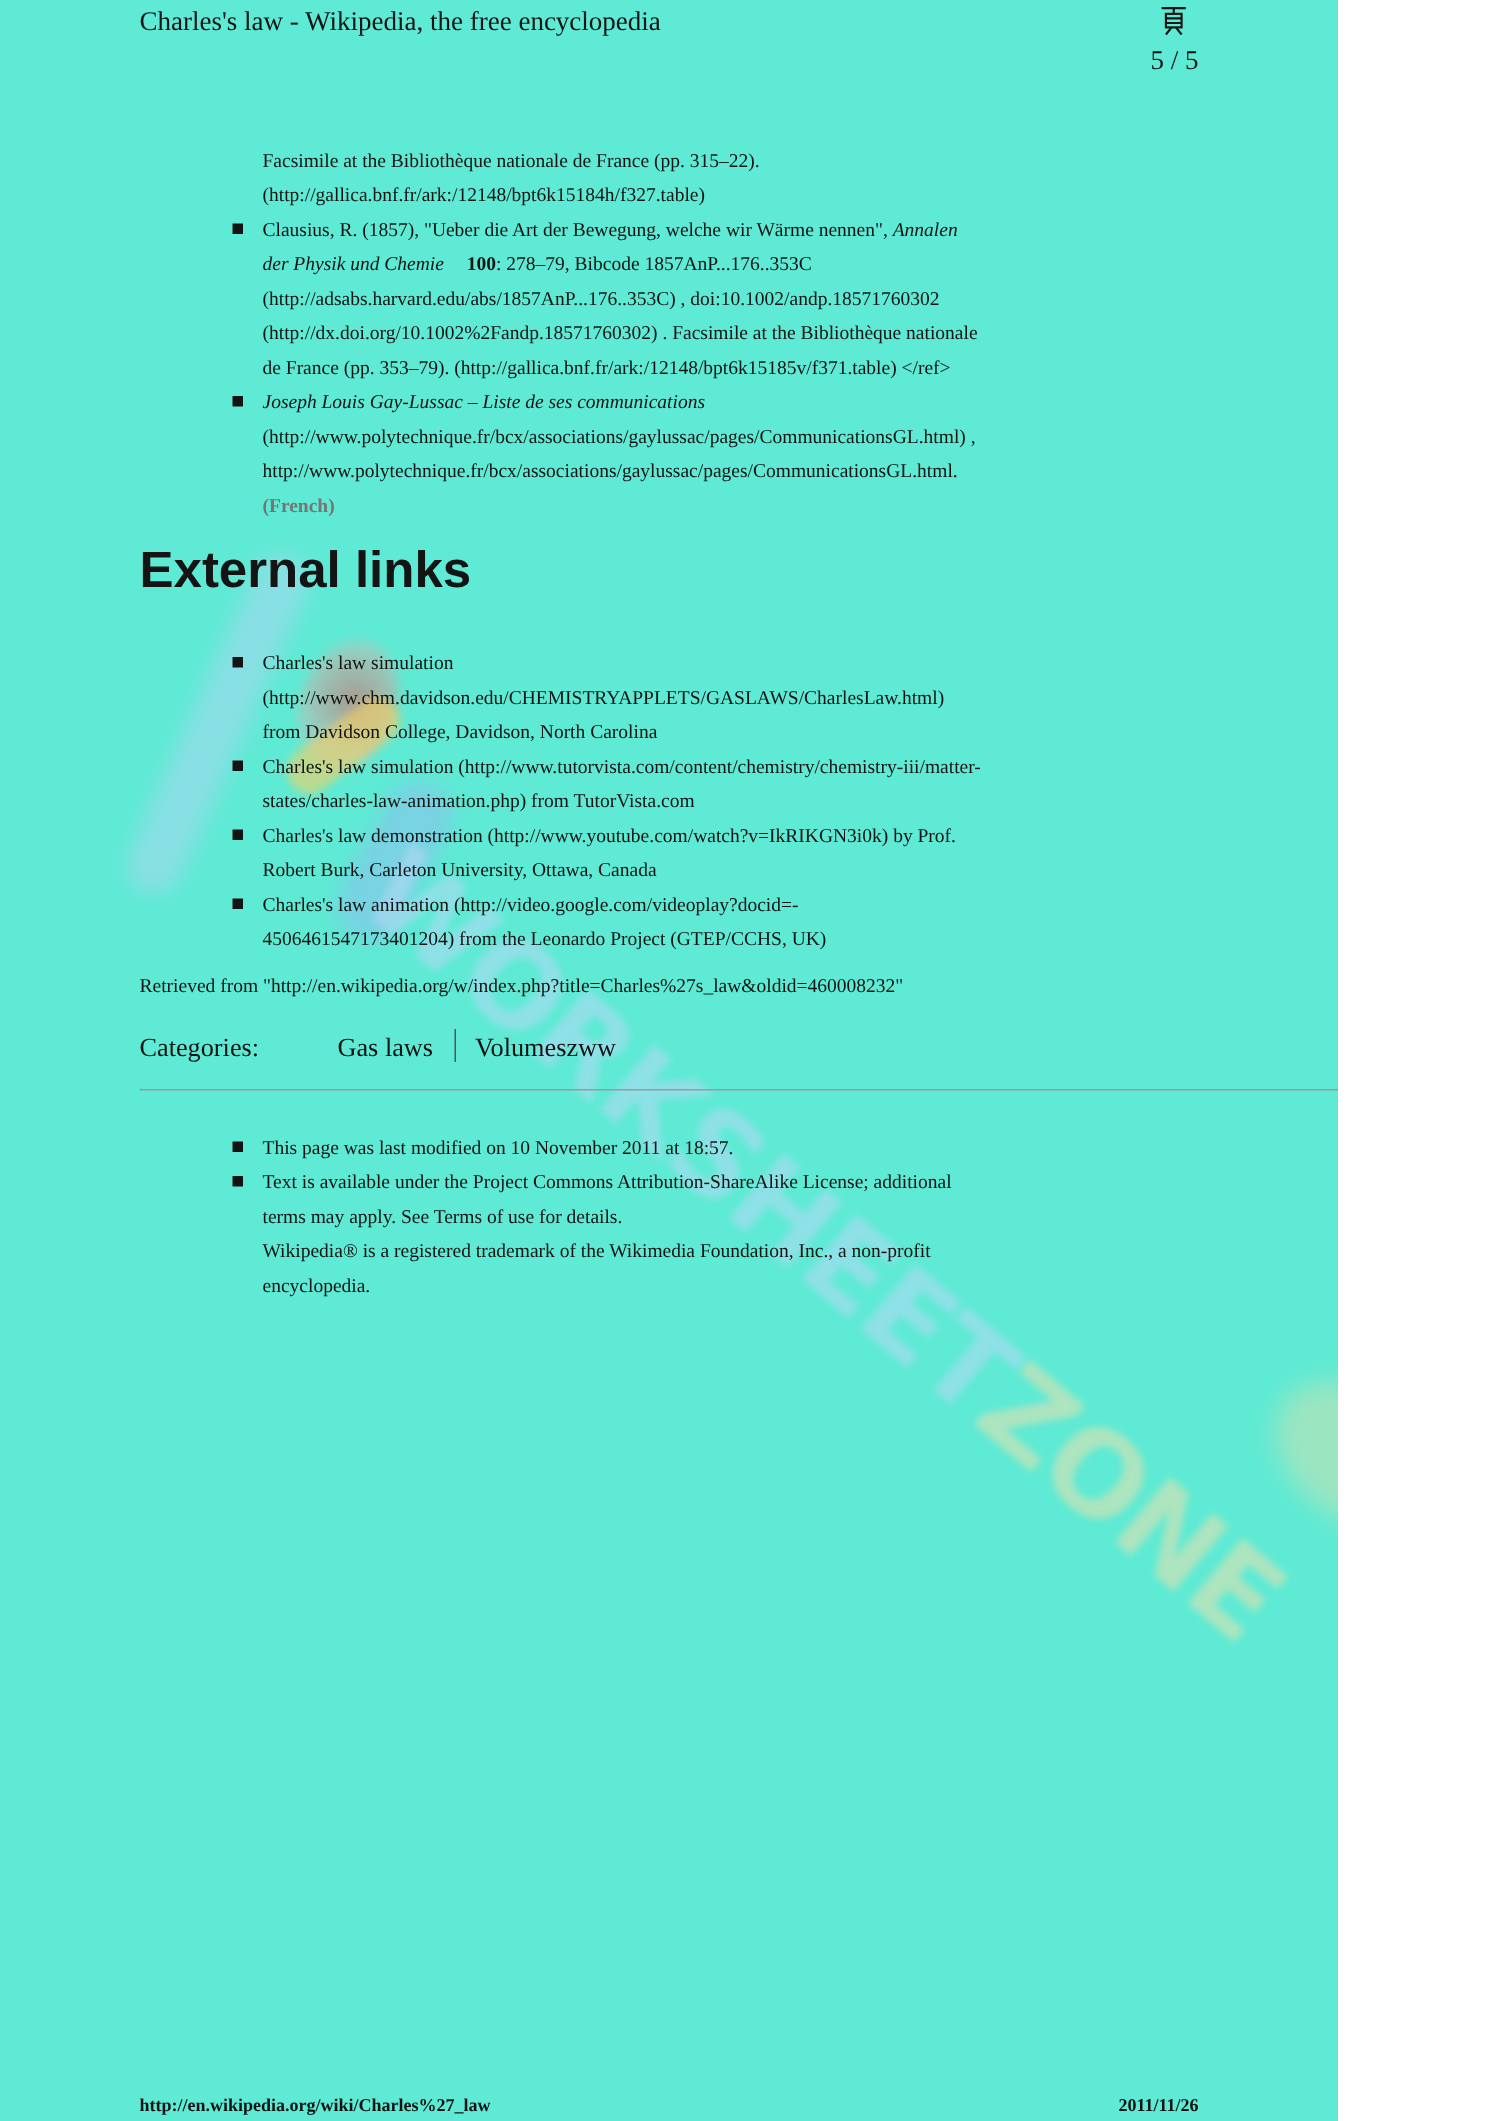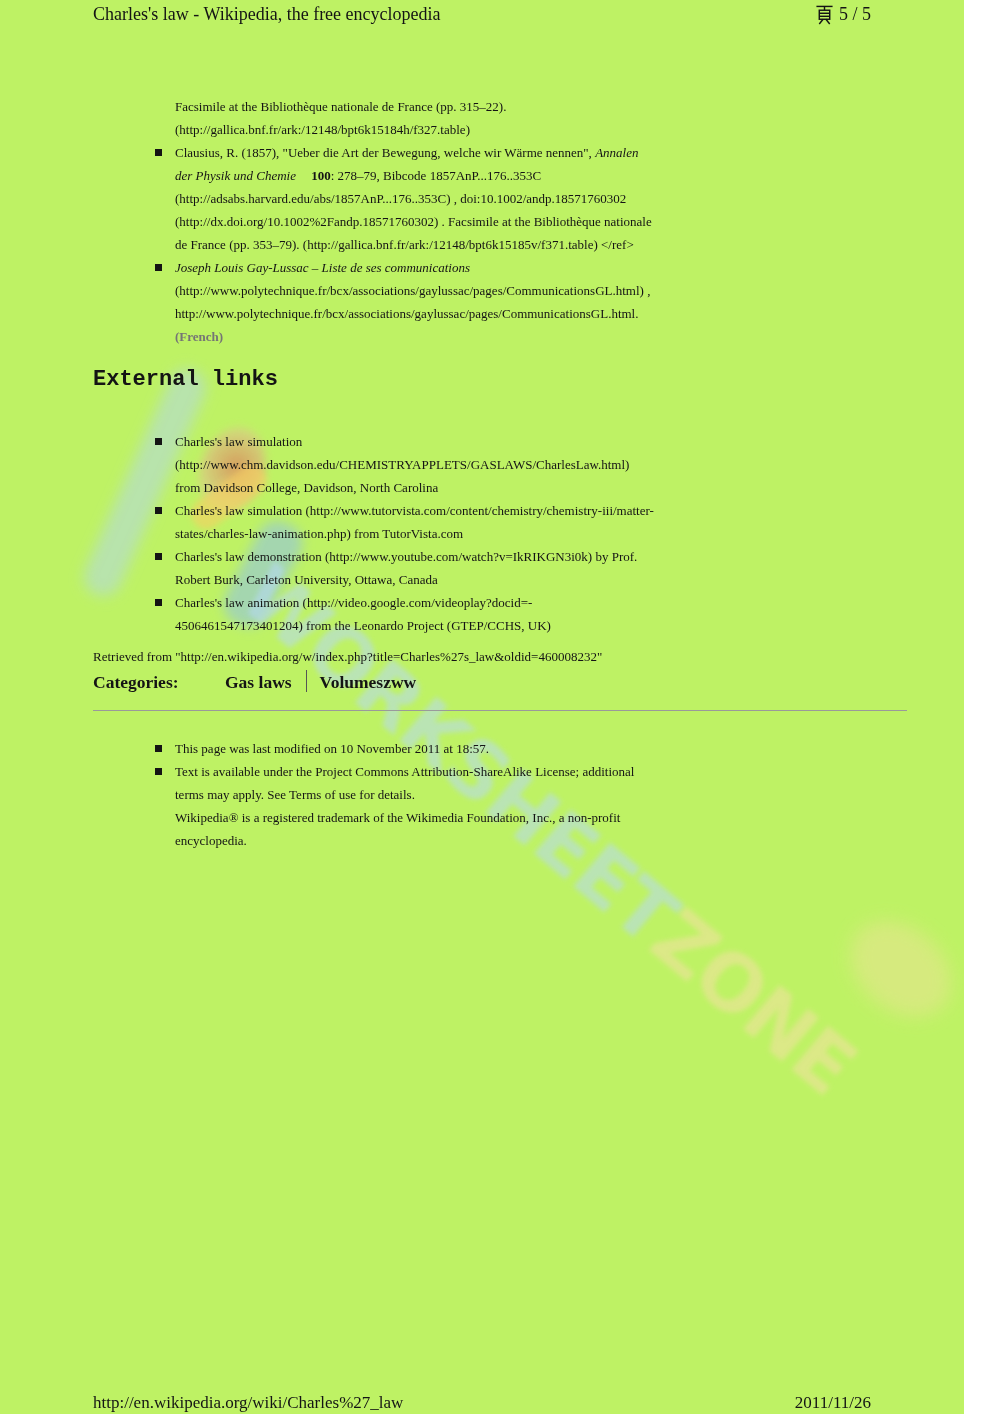--- a/index.html
+++ b/index.html
@@ -1,18 +1,18 @@
 <!DOCTYPE html>
 <html><head>
 <meta charset="utf-8">
 <style>
   html,body { margin:0; padding:0; background:#ffffff; }
   .page {
-    position:relative; width:964px; height:1414px; overflow:hidden;
-    background:#bef264; color:#141414;
+    position:relative; width:892px; height:1414px; overflow:hidden;
+    background:#5eead4; color:#141414;
     font-family:"Liberation Serif", serif;
   }
 
   
   .wm-layer { position:absolute; inset:0; z-index:0; pointer-events:none; }
   .wm-text {
     position:absolute; left:282px; top:548px;
     transform:rotate(40deg); transform-origin:0 0;
     font-family:"DejaVu Sans", sans-serif; font-weight:bold;
     font-size:78px; letter-spacing:-2px; white-space:nowrap;
@@ -32,50 +32,50 @@
               background:rgba(251,222,166,0.40); transform:rotate(40deg); filter:blur(9px); }
 
   
   .content { position:relative; z-index:1; }
 
   .hdr {
     position:absolute; top:3px; left:93px; right:93px;
     display:flex; justify-content:space-between; align-items:flex-start;
     font-size:18px; line-height:22px;
   }
-  .hdr-right { display:flex; align-items:center; gap:5px; }
+  .hdr-right { display:flex; align-items:center; gap:5px;flex-direction:column; }
   .cjk-glyph { display:inline-block; width:19px; height:21px; }
 
   .main { position:absolute; top:95px; left:93px; width:814px; }
   .ln { font-size:13px; line-height:23px; white-space:nowrap; }
   .cont { margin-left:82px; }
 
   ul.blist { list-style:none; margin:0; padding:0; }
   ul.blist > li { position:relative; padding-left:82px; }
   .sq { position:absolute; left:62px; top:8px; width:7px; height:7px; background:#141414; }
 
   .it { font-style:italic; }
   .bd { font-weight:bold;margin-left:12px; }
   .fr { font-weight:bold; color:#757575; }
 
-  .h-ext { font-family:Liberation Mono, monospace; font-weight:bold;
-           font-size:22px; line-height:36px; margin:14px 0 32px 0; }
+  .h-ext { font-family:Liberation Sans, sans-serif; font-weight:bold;
+           font-size:34px; line-height:36px; margin:14px 0 32px 0; }
 
   .retrieved { margin:8px 0 0 0; }
-  .cats { margin-top:2px; font-size:17.5px; line-height:24px;font-weight:bold; }
+  .cats { margin-top:18px; font-size:17.5px; line-height:24px; }
   .cats-label { display:inline-block; width:132px; }
   .cat-sep { display:inline-block; width:1px; height:22px; background:#555;
              vertical-align:-4px; margin:0 13px 0 14px; }
 
   hr.rule { border:none; border-top:1px solid #9a9a9a; margin:16px 0 26px 0; }
 
   .ftr {
     position:absolute; top:1392px; left:93px; right:93px;
     display:flex; justify-content:space-between;
-    font-size:17px; line-height:22px;
+    font-size:12px; line-height:22px;font-weight:bold;
   }
 </style>
 </head>
 <body>
 
 <div class="page">
 
   <div class="wm-layer">
     <div class="wm-shape wm-band1"></div>
     <div class="wm-shape wm-red"></div>

